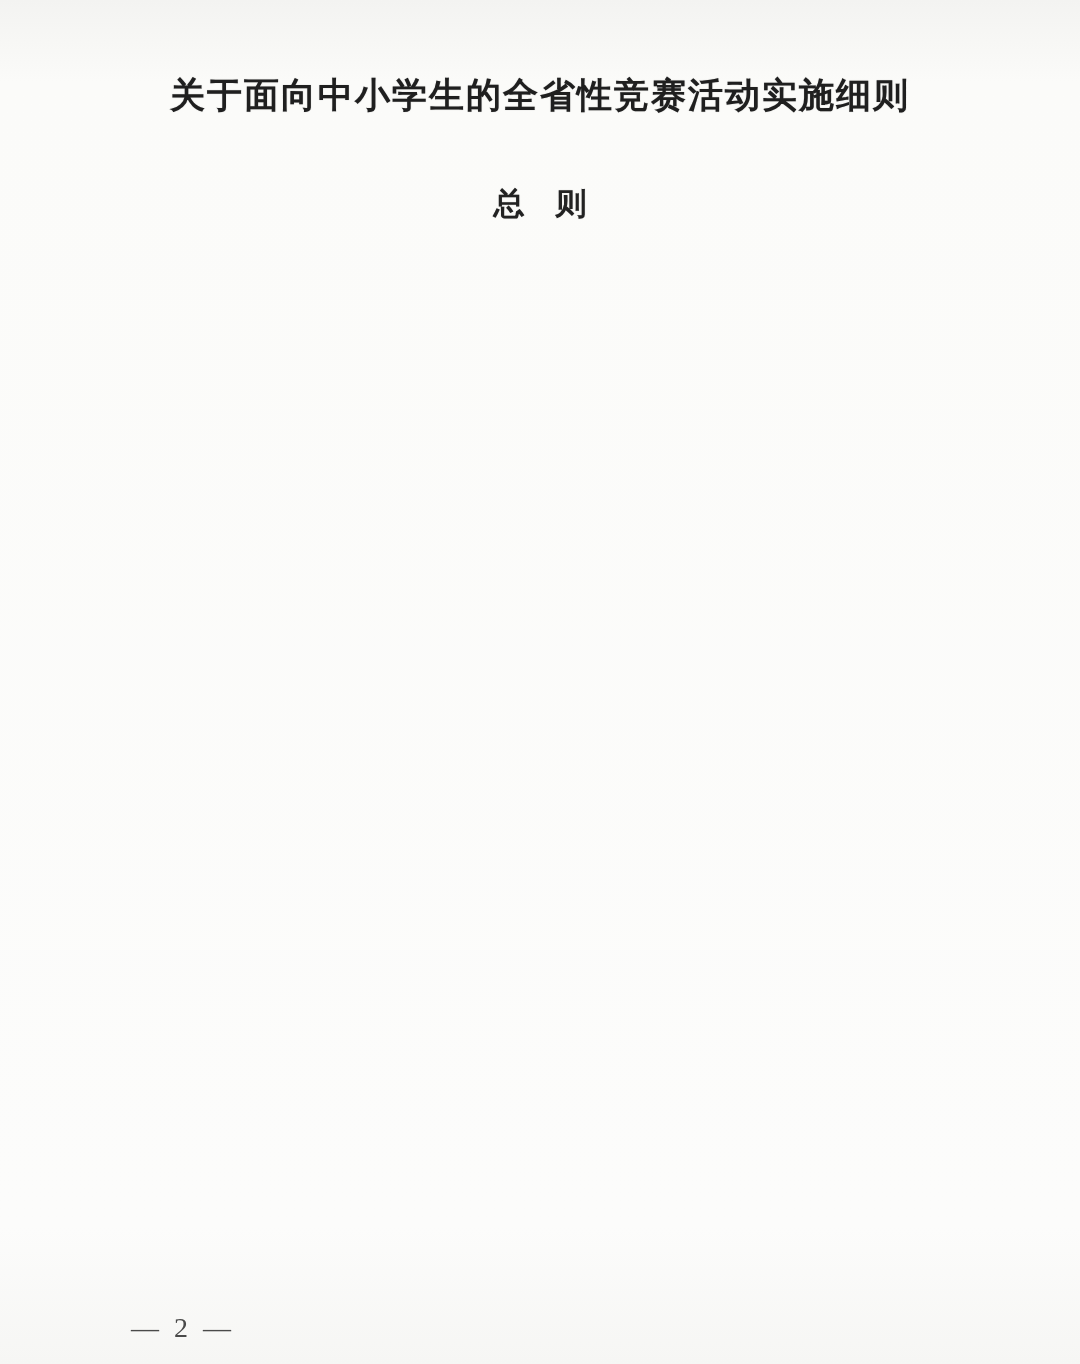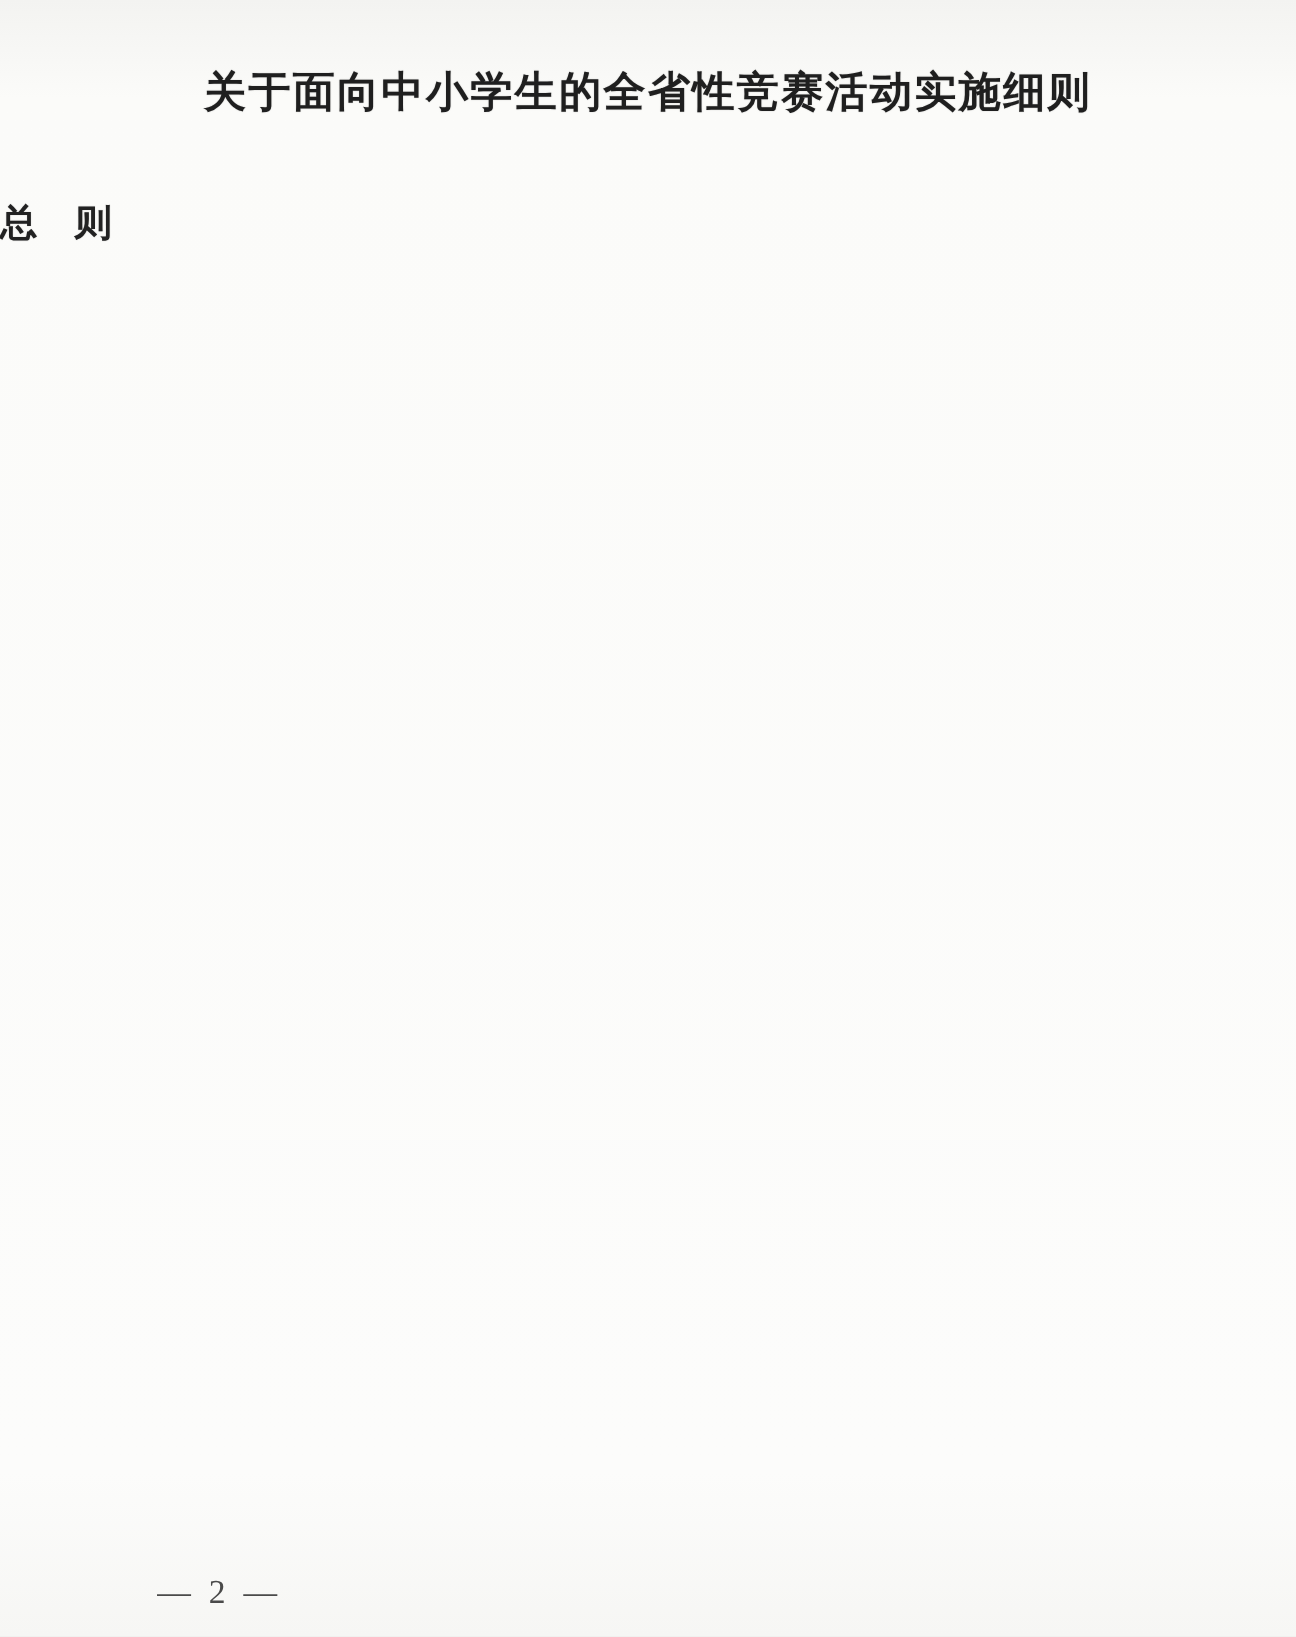--- a/index.html
+++ b/index.html
@@ -12,33 +12,33 @@
     width: 1080px;
     height: 1364px;
     margin: 0 auto;
     background: linear-gradient(180deg, #f3f3f1 0%, #fbfbf9 6%, #fcfcfb 90%, #f6f6f4 100%);
     overflow: hidden;
     font-family: "Liberation Serif", "DejaVu Serif", serif;
     color: #2e2e2e;
   }
   .doc-title {
     margin: 0;
-    padding-top: 54px;
+    padding-top: 72px;
     text-align: center;
     font-family: "Liberation Sans", "DejaVu Sans", sans-serif;
     font-size: 35px;
     font-weight: 700;
     letter-spacing: 2px;
     line-height: 46px;
     color: #1f1f1f;
     text-shadow: 0 0 1px rgba(30,30,30,0.35);
   }
   .section-heading {
     margin: 64px 0 0 0;
-    text-align: left;
+    text-align: center;
     font-family: "Liberation Sans", "DejaVu Sans", sans-serif;
     font-size: 31px;
     font-weight: 700;
     line-height: 44px;
     color: #222222;
     text-shadow: 0 0 1px rgba(30,30,30,0.3);
   }
   .body-text {
     margin-top: 22px;
     padding: 0 130px 0 137px;

